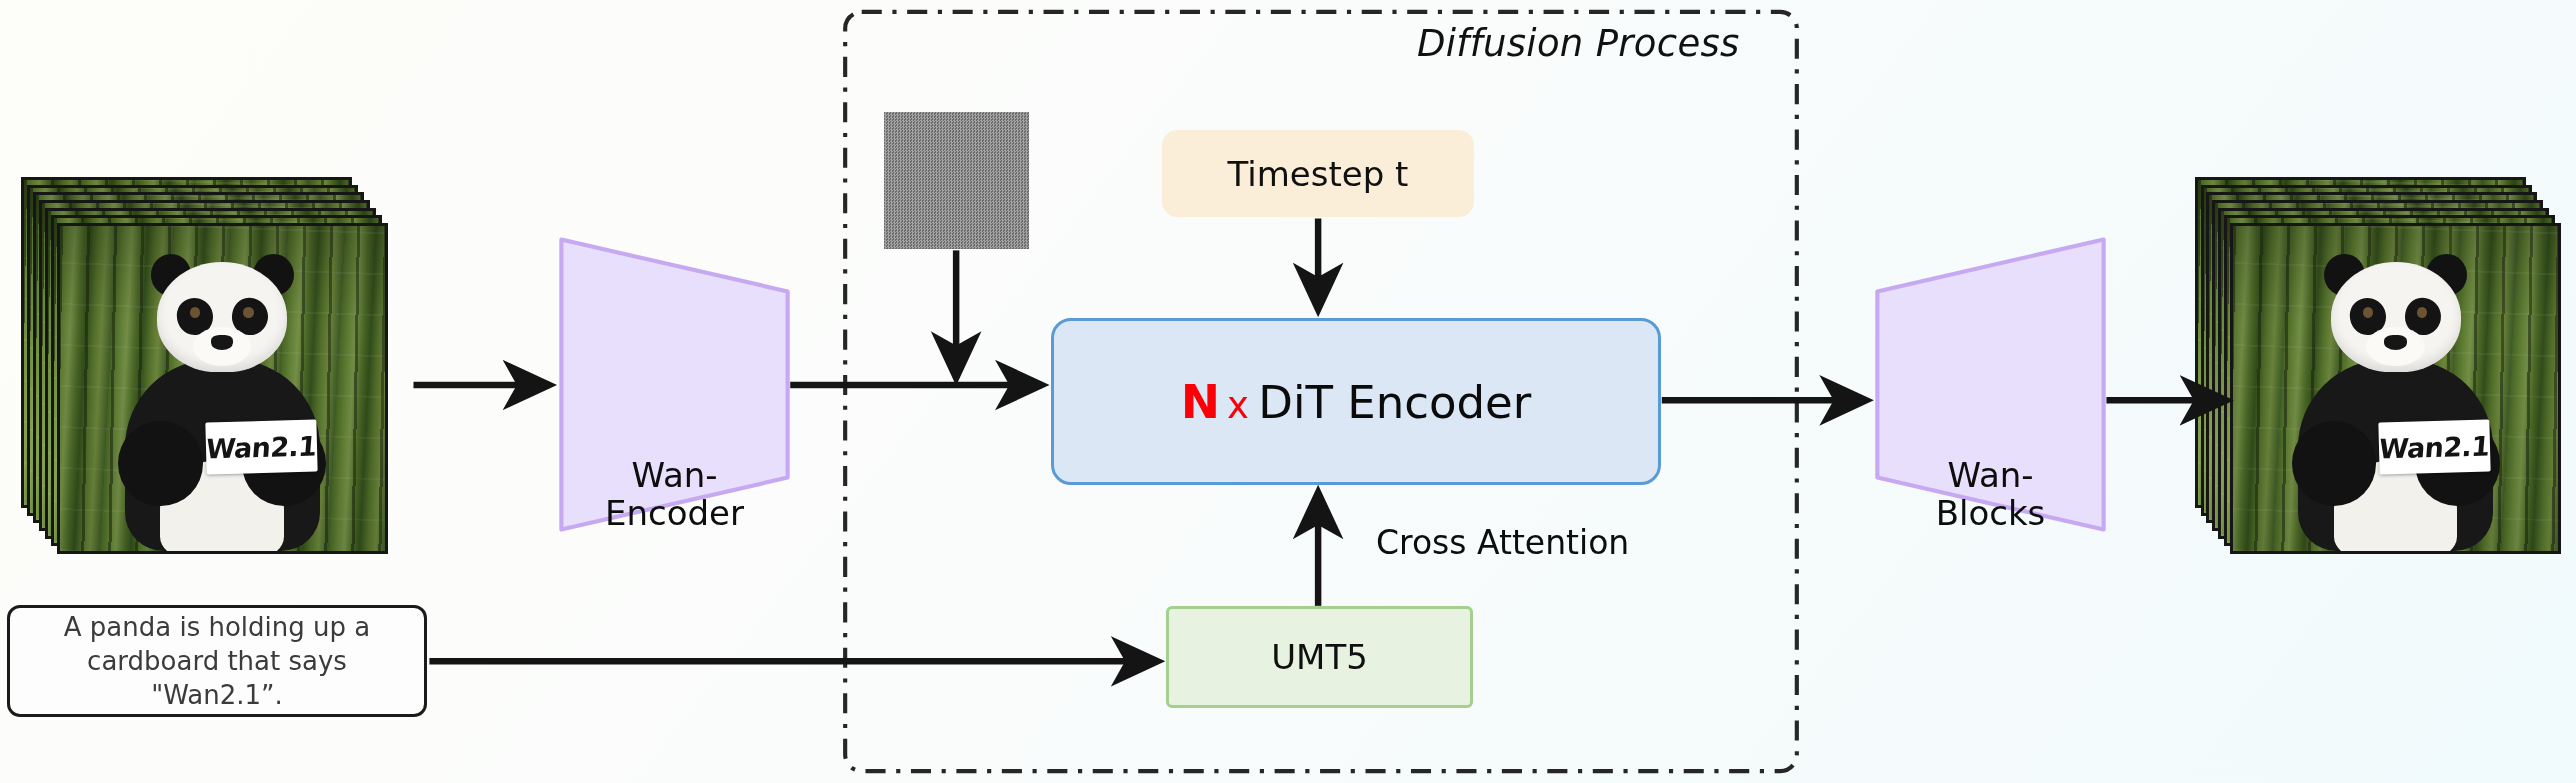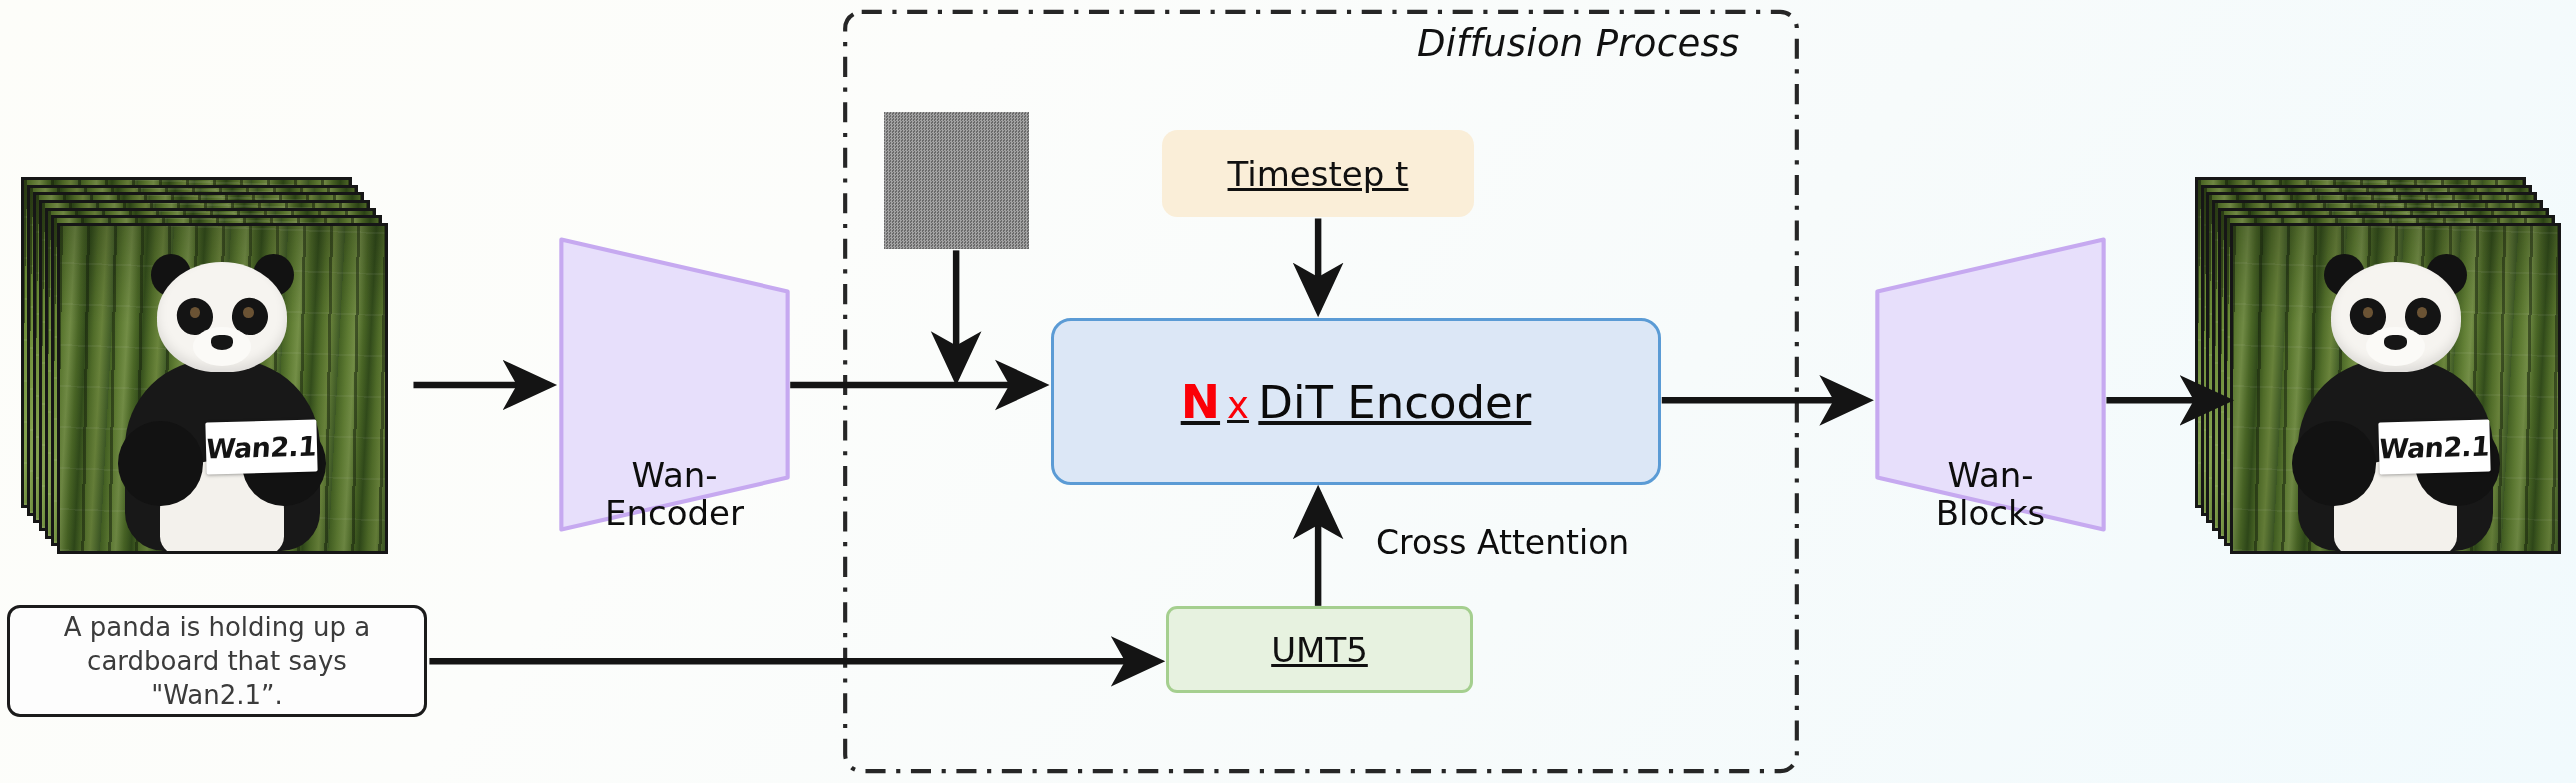--- a/index.html
+++ b/index.html
@@ -111,37 +111,36 @@
     background-size: 3px 3px, 1.8px 1.8px, 4.1px 4.1px;
     background-position: 0 0, 1.2px 0.6px, 0.6px 1.8px;
     filter: contrast(1.15) grayscale(1);
   }
 
   
   .node {
     display: flex; align-items: center; justify-content: center;
     box-sizing: border-box; text-align: center;
     color: #101010;
-    text-decoration: underline;
   }
   #timestep-box {
     left: 1162px; top: 130px; width: 312px; height: 87px;
     background: #faeed8; border-radius: 15.4px; font-size: 34px;
   }
   #dit-box {
     left: 1051px; top: 318px; width: 610px; height: 167px;
     background: #dce7f6; border: 3px solid #5b9bd5; border-radius: 20px;
   }
   #dit-label { font-size: 44px; white-space: nowrap; display:flex; align-items:baseline; gap:0px; }
   #dit-n { color:#fb0007; font-weight:700; font-size: 47px; }
   #dit-x { color:#fb0007; font-weight:400; font-size: 37px; margin: 0 9.4px 0 7px; }
   #dit-rest { color:#0b0b0b; font-size: 45px; }
   #umt5-box {
-    left: 1166px; top: 606px; width: 307px; height: 87px;
-    background: #e7f2e0; border: 3px solid #a5cf8f; border-radius: 11px; font-size: 34px;
+    left: 1166px; top: 606px; width: 307px; height: 102px;
+    background: #e7f2e0; border: 3px solid #a5cf8f; border-radius: 6px; font-size: 34px;
   }
 
   
   .trap { position:absolute; }
   .trap svg { display:block; overflow: visible; }
   .trap .lbl {
     position:absolute; inset:0; display:flex; flex-direction:column;
     align-items:center; justify-content:flex-end; font-size:34px; color:#0d0d0d;
     line-height: 1.12;
   }

